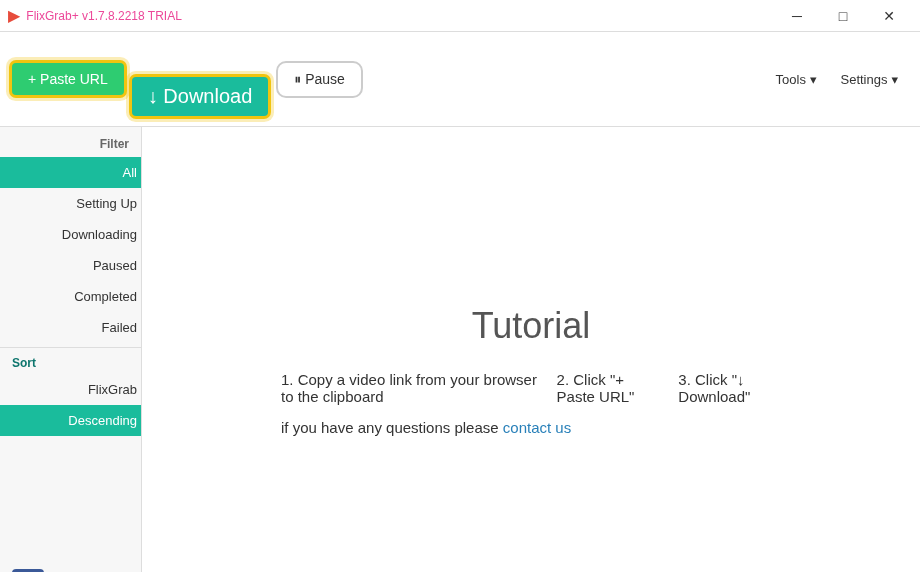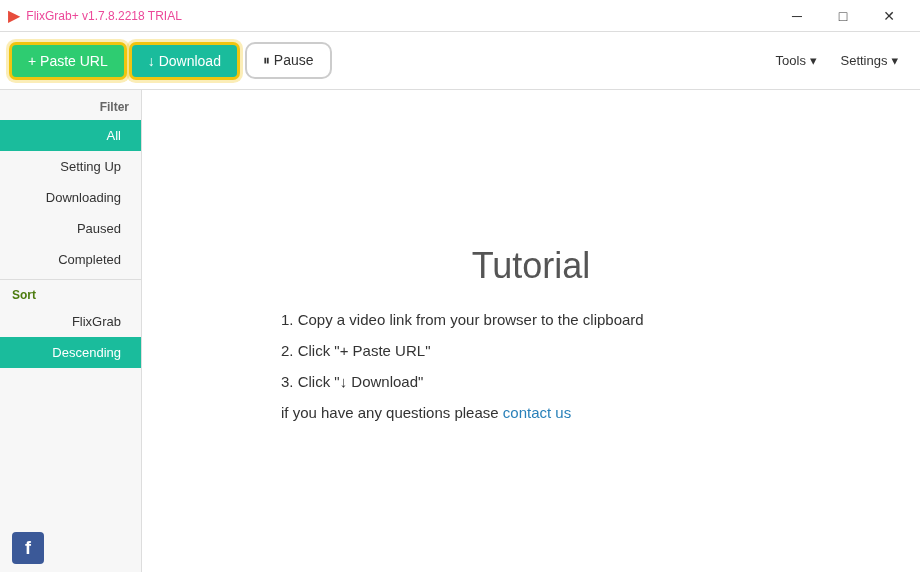--- a/index.html
+++ b/index.html
@@ -27,23 +27,24 @@
       border-bottom: 1px solid #ddd;
     }
     .btn-paste {
       background: #2ecc71; color: #fff; border: none; border-radius: 4px;
       padding: 8px 16px; font-size: 14px; cursor: pointer; display: flex; align-items: center; gap: 6px;
       font-weight: 500;
       box-shadow: 0 0 0 3px #f1c40f, 0 0 0 6px rgba(241,196,15,0.3);
     }
     .btn-download {
       background: #1abc9c; color: #fff; border: none; border-radius: 4px;
-      padding: 8px 16px; font-size: 14px; cursor: pointer; display: flex; align-items: center; gap: 6px;
+      padding: 8px 16px; font-size: 20px; cursor: pointer; display: flex; align-items: center; gap: 6px;
       font-weight: 500;
       box-shadow: 0 0 0 3px #f1c40f, 0 0 0 6px rgba(241,196,15,0.3);
+      margin-top: 35px;
     }
     .btn-pause {
       background: #fff; color: #333; border: 2px solid #ccc; border-radius: 10px;
       padding: 8px 16px; font-size: 14px; cursor: pointer; display: flex; align-items: center; gap: 6px;
     }
     .toolbar-right { margin-left: auto; display: flex; align-items: center; gap: 4px; }
     .toolbar-right-btn {
       background: transparent; border: none; cursor: pointer; font-size: 13px; color: #333;
       padding: 6px 10px; display: flex; align-items: center; gap: 4px;
     }
@@ -53,38 +54,38 @@
 
     
     .sidebar {
       width: 142px; background: #f7f7f7; border-right: 1px solid #ddd;
       display: flex; flex-direction: column;
     }
     .sidebar-filter-label {
       padding: 10px 12px 6px; font-size: 12px; color: #666; font-weight: 600; text-align: right;
     }
     .sidebar-item {
-      padding: 8px 20px; font-size: 13px; color: #333; text-align: right;
+      padding: 8px 4px; font-size: 13px; color: #333; text-align: right;
       cursor: pointer; border-radius: 0;
     }
     .sidebar-item.active { background: #1abc9c; color: #fff; }
     .sidebar-section-label {
-      padding: 8px 12px 4px; font-size: 12px; color: #4d7c0f; font-weight: 600; border-top: 1px solid #ddd;
+      padding: 8px 12px 4px; font-size: 12px; color: #0f766e; font-weight: 600; border-top: 1px solid #ddd;
       margin-top: 4px;
     }
     .sidebar-bottom { margin-top: auto; padding: 12px; }
     .facebook-icon { width: 32px; height: 32px; background: #3b5998; border-radius: 4px; display: flex; align-items: center; justify-content: center; color: #fff; font-size: 18px; font-weight: bold; cursor: pointer; }
 
     
     .content {
       flex: 1; background: #fff; padding: 40px 60px;
       display: flex; flex-direction: column; align-items: flex-start; justify-content: center;
     }
     .tutorial-title { font-size: 36px; color: #555; margin-bottom: 24px; align-self: center; width: 100%; text-align: center; }
-    .tutorial-steps { list-style: none; display: flex; flex-direction: column; gap: 14px; width: 100%; max-width: 500px; margin: 0 auto; }
+    .tutorial-steps { list-style: none; display: flex; flex-direction: row; gap: 14px; width: 100%; max-width: 500px; margin: 0 auto; }
     .tutorial-step { font-size: 15px; color: #333; }
     .tutorial-note { font-size: 15px; color: #333; margin-top: 14px; max-width: 500px; margin-left: auto; margin-right: auto; width: 100%; }
     .contact-link { color: #2980b9; text-decoration: none; cursor: pointer; }
   </style>
 </head>
 <body>
 
 <div class="title-bar">
   <div class="title-bar-left">
     <span class="title-bar-icon">▶</span>
@@ -115,20 +116,21 @@
 
 <div class="main-layout">
 
   <div class="sidebar">
     <div class="sidebar-filter-label">Filter</div>
     <div class="sidebar-item active">All</div>
     <div class="sidebar-item">Setting Up</div>
     <div class="sidebar-item">Downloading</div>
     <div class="sidebar-item">Paused</div>
     <div class="sidebar-item">Completed</div>
+    <div class="sidebar-item">Failed</div>
 
     <div class="sidebar-section-label">Sort</div>
     <div class="sidebar-item">FlixGrab</div>
     <div class="sidebar-item active">Descending</div>
 
     <div class="sidebar-bottom">
       <div class="facebook-icon">f</div>
     </div>
   </div>
 

